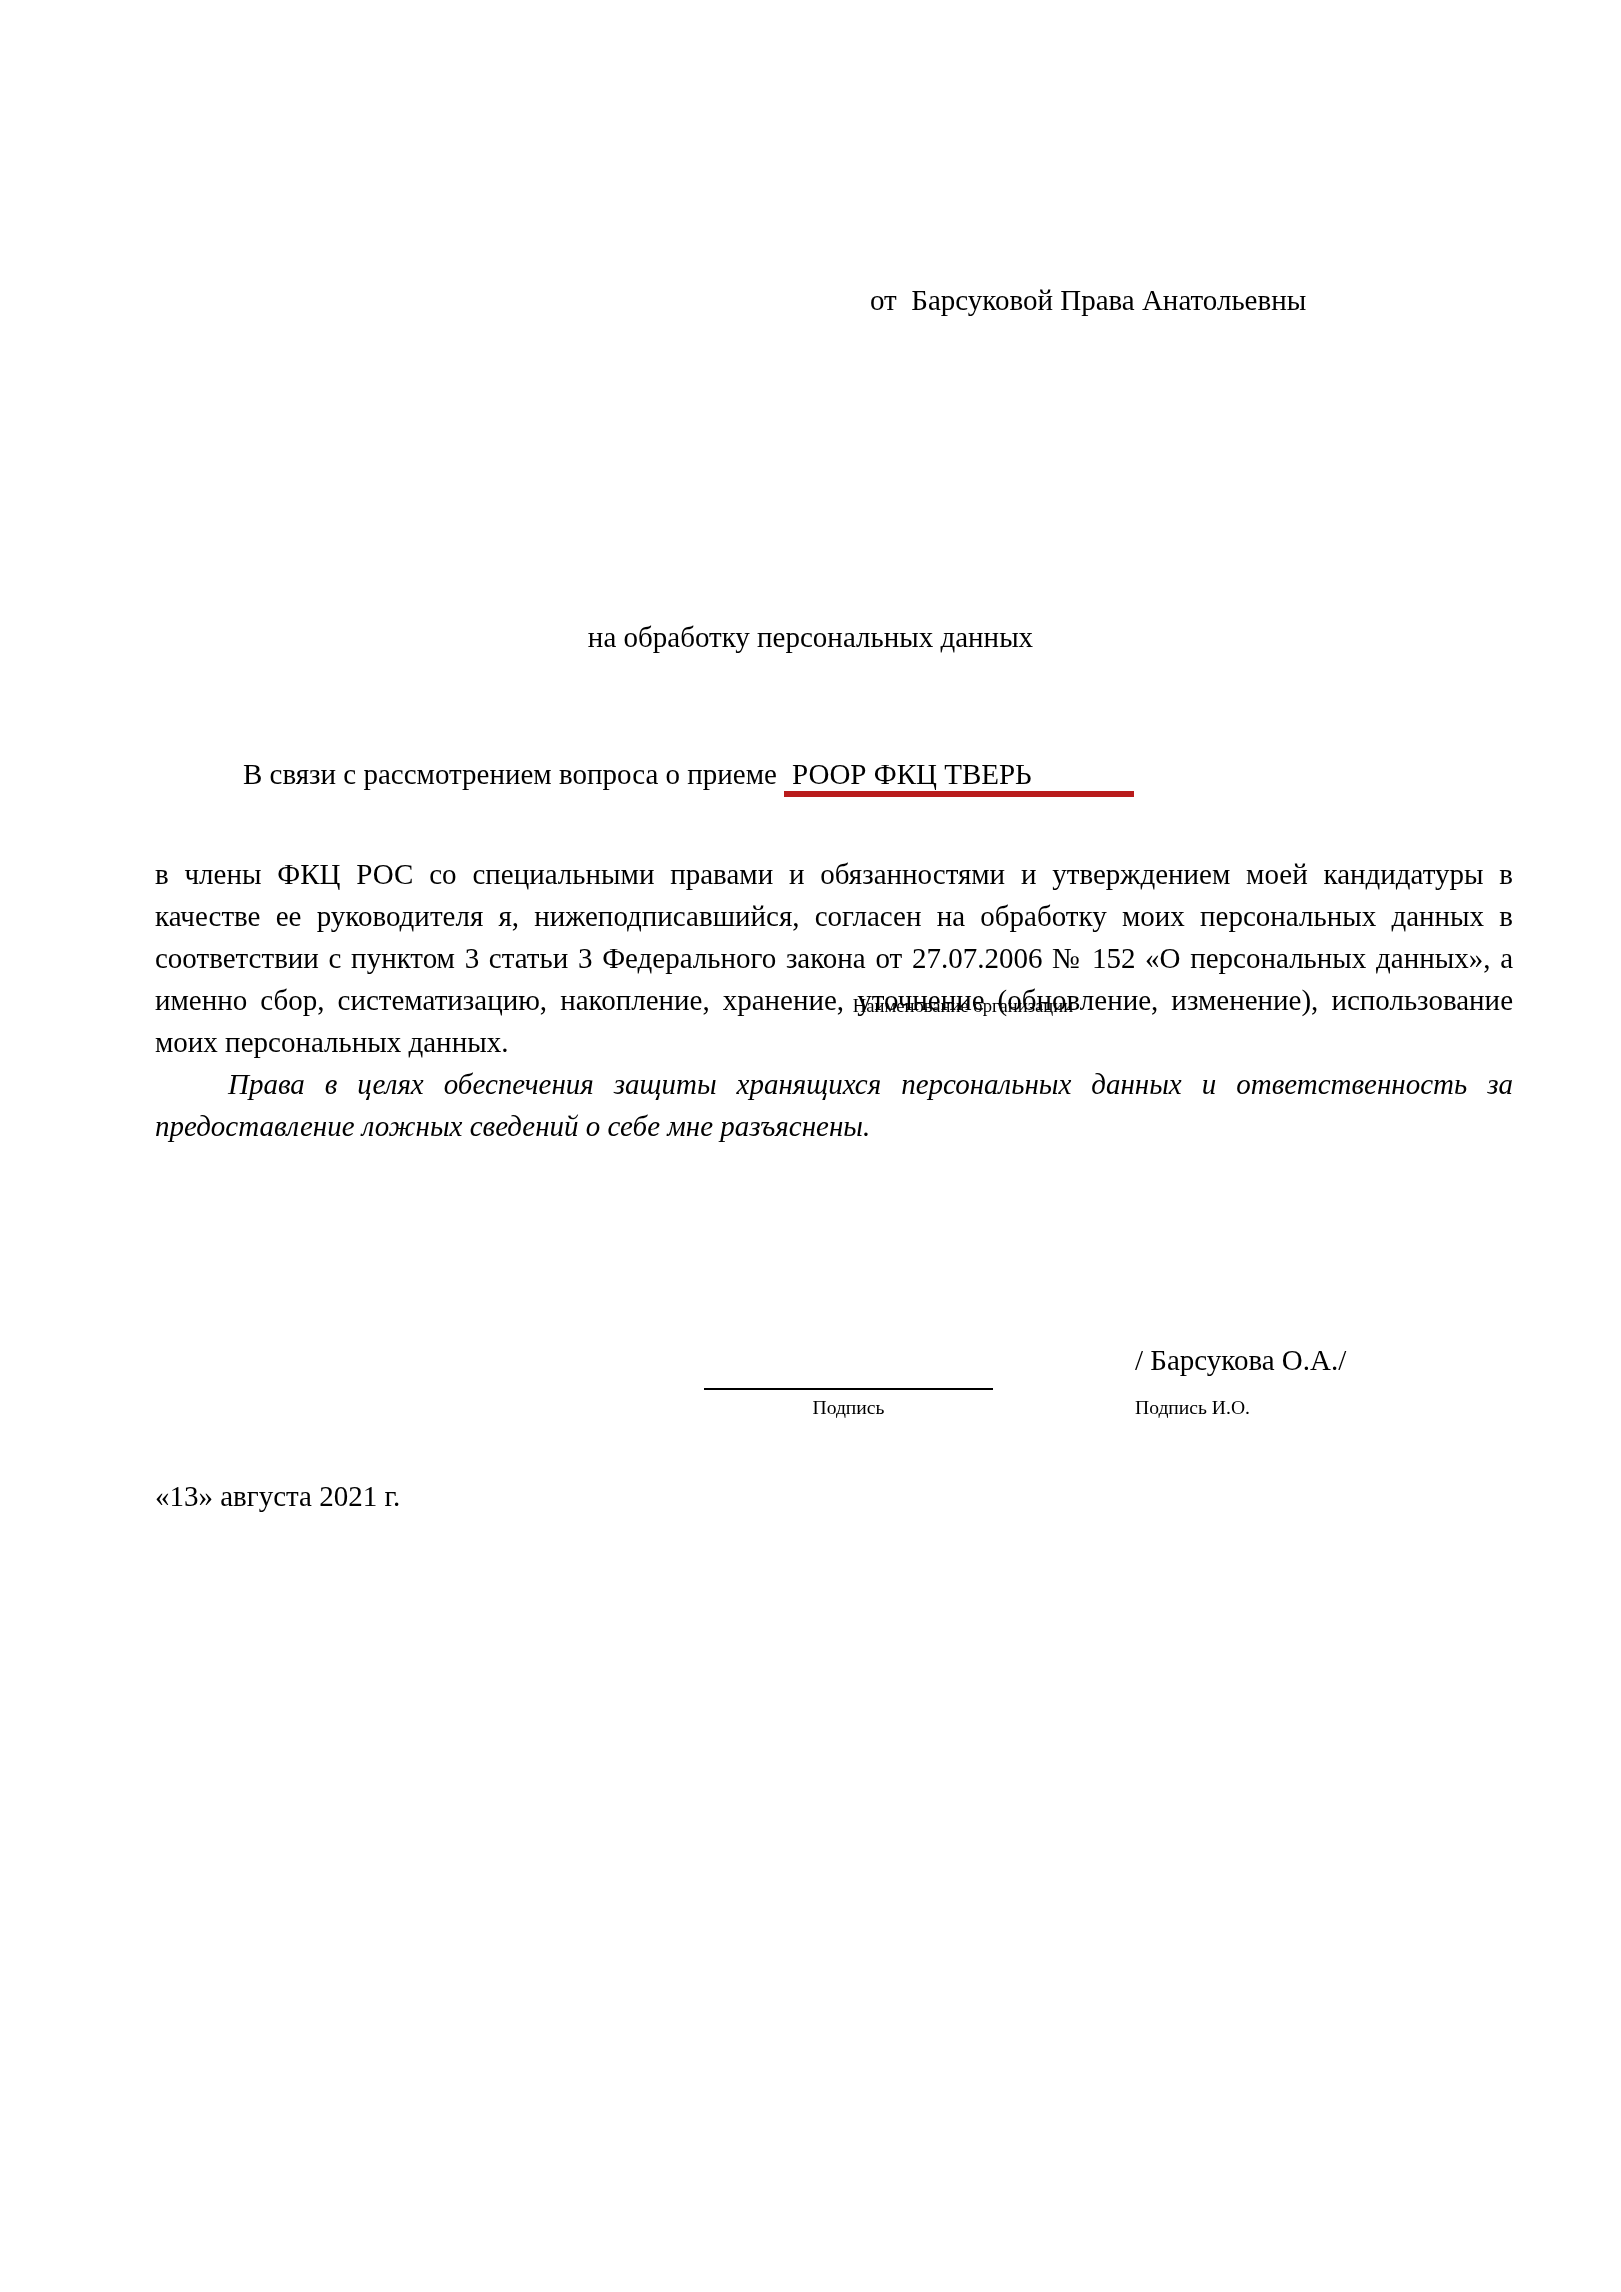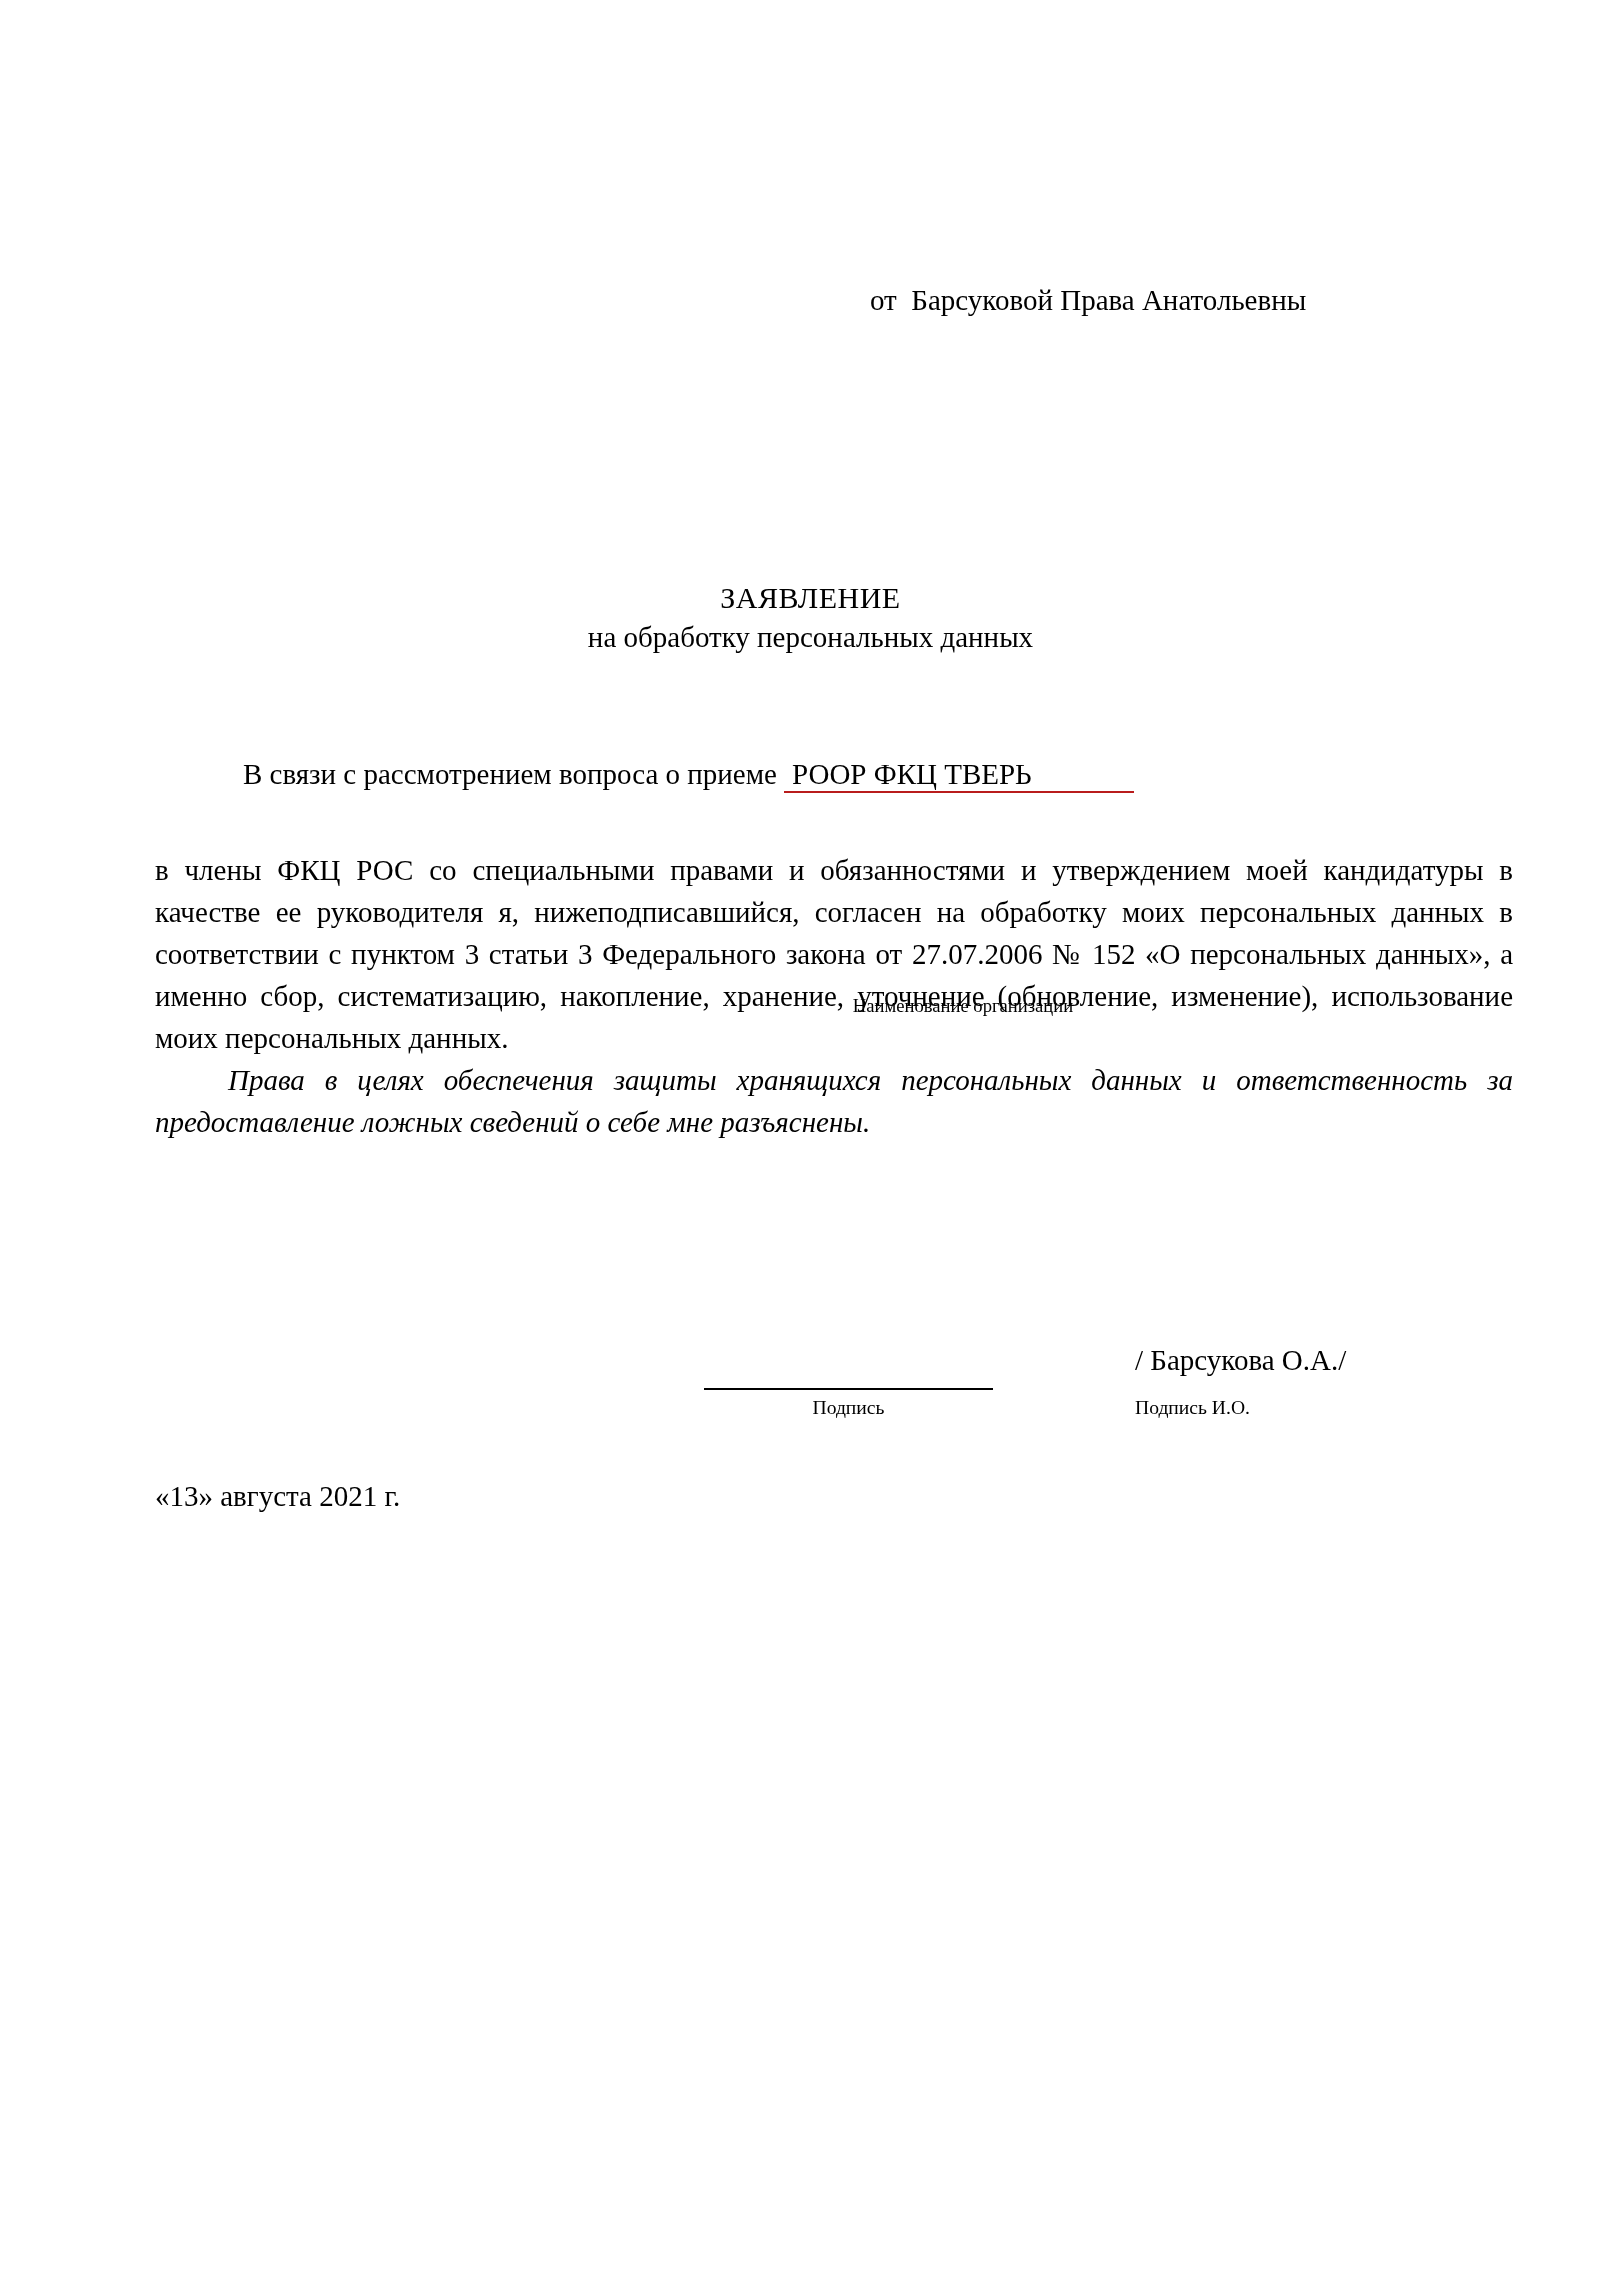--- a/index.html
+++ b/index.html
@@ -79,21 +79,21 @@
     position: relative;
     font-size: 29px;
     line-height: 1.0;
     white-space: nowrap;
     margin-left: 88px;
   }
 
   .org-field {
     display: inline-block;
     min-width: 338px;
-    border-bottom: 2px solid #b91c1c;
+    border-bottom: 6px solid #b91c1c;
     padding: 0 3.9px 2px 7.8px;
     text-align: left;
     font-size: 29px;
   }
 
   .org-caption {
     position: absolute;
     left: 757px;
     top: 996px;
     width: 412px;
@@ -173,21 +173,20 @@
   }
 </style>
 </head>
 <body>
 
 <div class="page">
 
 
   <div class="from-block">от  Барсуковой Права Анатольевны</div>
 
-  <div class="doc-title">ЗАЯВЛЕНИЕ</div>
   <div class="doc-subtitle">на обработку персональных данных</div>
 
   <div class="body-area">
 
     <div class="intro-line">
       <span>В связи с рассмотрением вопроса о приеме</span>
       <span class="org-field">РООР ФКЦ ТВЕРЬ</span>
     </div>
 
     <p class="para first">в члены ФКЦ РОС со специальными правами и обязанностями и утверждением моей кандидатуры в качестве ее руководителя я, нижеподписавшийся, согласен на обработку моих персональных данных в соответствии с пунктом 3 статьи 3 Федерального закона от 27.07.2006 № 152 «О персональных данных», а именно сбор, систематизацию, накопление, хранение, уточнение (обновление, изменение), использование моих персональных данных.</p>

